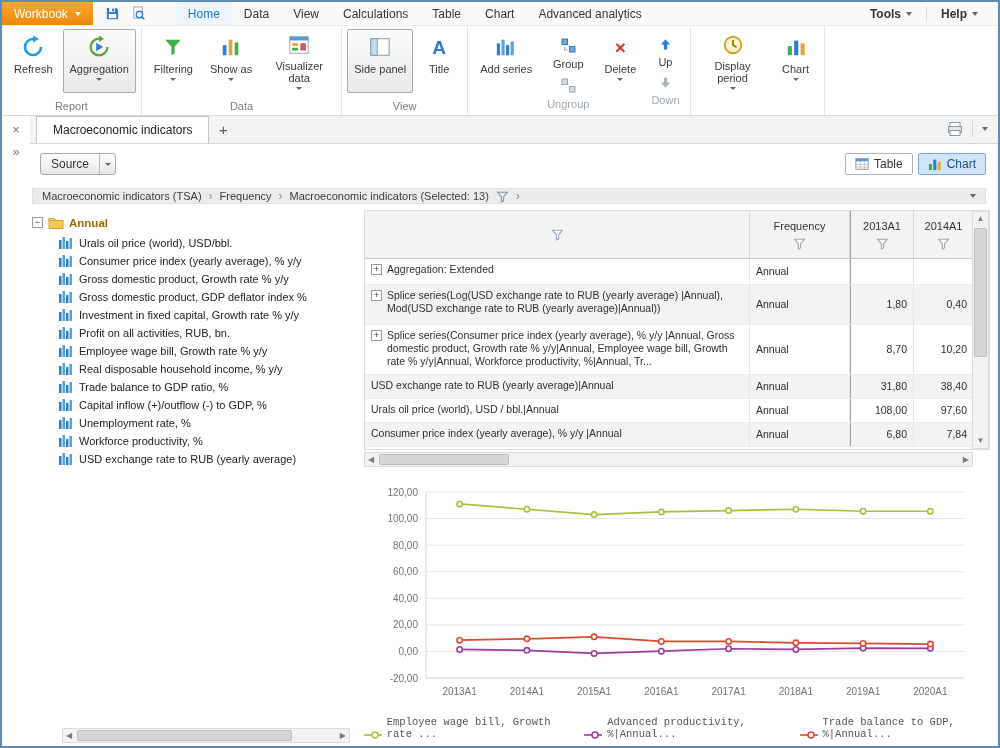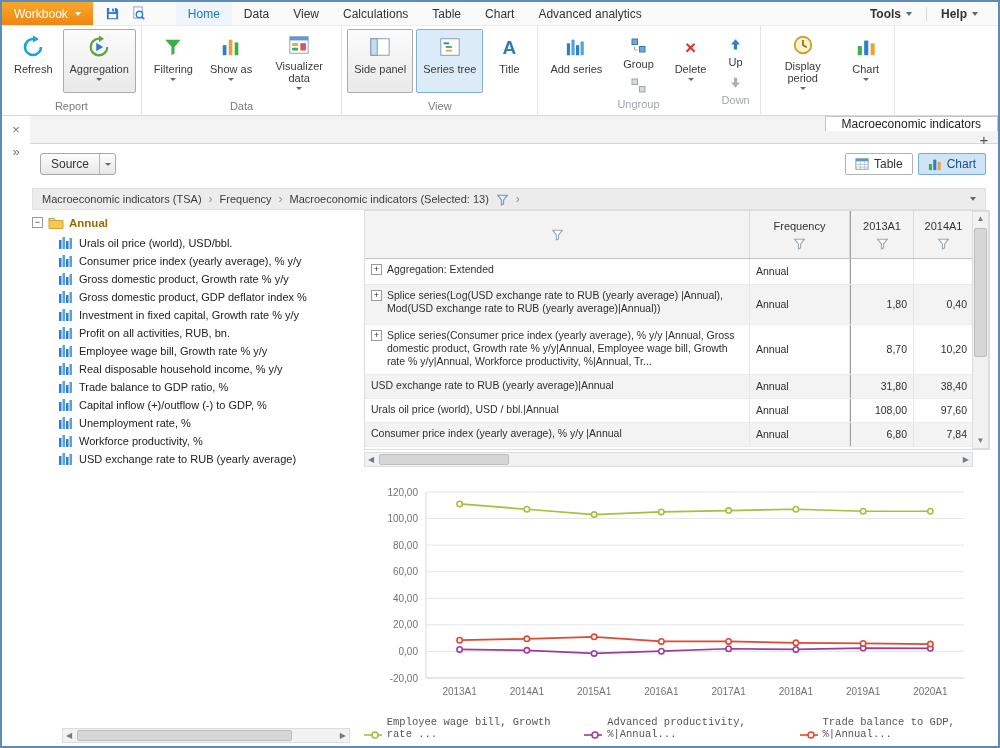--- a/index.html
+++ b/index.html
@@ -42,42 +42,42 @@
   .rbtn-sm { display:flex; align-items:center; gap:5px; font-size:11px; color:#3a3a3a; padding:2px 5px; cursor:default;flex-direction:column; }
   .rbtn-sm.disabled { color:#9fa7ad; }
   .big-glyph { font-size:19px; font-weight:bold; color:#2e7bc1; line-height:1; }
   .del-glyph { font-size:19px; font-weight:bold; color:#d9372a; line-height:1; }
 
   
   .left-strip { position:absolute; top:114px; left:0; width:28px; height:66px; background:#fff;
                 display:flex; flex-direction:column; align-items:center; gap:9px; padding-top:7px; }
   .strip-btn { color:#777; font-size:13px; line-height:1; cursor:default; }
   .tabbar { position:absolute; top:114px; left:28px; right:0; height:28px; background:#f3f3f3;
-            border-bottom:1px solid #d6d6d6; display:flex; align-items:flex-end;flex-direction:column; }
+            border-bottom:1px solid #d6d6d6; display:flex; align-items:flex-end; }
   .tab { height:27px; background:#fff; border:1px solid #c6c6c6; border-bottom:none; display:flex;
          align-items:center; padding:0 16px; font-size:12px; color:#222; margin-left:6px; cursor:default; }
   .tab-add { width:28px; height:27px; display:flex; align-items:center; justify-content:center;
              color:#555; font-size:15px; cursor:default; }
   .tabbar-right { margin-left:auto; display:flex; align-items:center; gap:9px; padding:0 10px 6px 0; }
   .vsep { width:1px; height:16px; background:#d2d2d2; }
 
   
   .srcrow { position:absolute; top:142px; left:28px; right:0; height:42px; background:#fff; }
   .split-btn { position:absolute; left:10px; top:9px; height:22px; display:flex; align-items:center;
                border:1px solid #a8a8a8; border-radius:3px; background:linear-gradient(#fdfdfd,#e7e7e7);
                font-size:12px; color:#333; cursor:default; }
   .split-main { padding:0 10px; }
   .split-caret { width:16px; height:100%; border-left:1px solid #b8b8b8; display:flex; align-items:center; justify-content:center; }
   .view-toggle { position:absolute; right:12px; top:9px; display:flex; gap:5px; }
   .vt-btn { height:22px; display:flex; align-items:center; gap:5px; padding:0 9px; border:1px solid #b3b3b3;
             border-radius:2px; background:#fff; font-size:12px; color:#333; cursor:default; }
   .vt-btn.active { background:#cfe5f7; border-color:#7aadd6; color:#1c4f79; }
 
   
-  .breadcrumb { position:absolute; top:186px; left:30px; right:12px; height:22px; background:#ececec;
+  .breadcrumb { position:absolute; top:186px; left:30px; right:12px; height:16px; background:#ececec;
                 border:1px solid #e0e0e0; display:flex; align-items:center; gap:7px; padding:0 9px;
                 font-size:11px; color:#3c3c3c; }
   .bc-sep { color:#8f8f8f; font-size:12px; }
   .bc-caret { margin-left:auto; }
 
   
   .tree { position:absolute; top:212px; left:30px; width:328px; height:508px; overflow:hidden; }
   .tree-root { display:flex; align-items:center; gap:5px; padding:2px 0 5px; }
   .treebox { width:11px; height:11px; border:1px solid #9a9a9a; background:#fff; font-size:9px;
              line-height:9px; text-align:center; color:#333; flex-shrink:0; cursor:default; }
@@ -242,31 +242,20 @@
     <div class="rgroup">
       <div class="rbuttons">
         <div class="rbtn sel-gray">
           <span class="ricon">
             <svg width="22" height="22" viewBox="0 0 24 24">
                 <rect x="2" y="3" width="20" height="18" fill="#fff" stroke="#7a94ac"></rect>
                 <rect x="2" y="3" width="7" height="18" fill="#c8dcf0" stroke="#7a94ac"></rect>
               </svg>
           </span>
           <span class="rlbl">Side panel</span>
-        </div>
-        <div class="rbtn sel-blue">
-          <span class="ricon">
-            <svg width="22" height="22" viewBox="0 0 24 24">
-                <rect x="2" y="3" width="20" height="18" fill="#fff" stroke="#7a94ac"></rect>
-                <line x1="5" y1="8" x2="11" y2="8" stroke="#2b7cd3" stroke-width="2"></line>
-                <line x1="7.5" y1="12" x2="14" y2="12" stroke="#3fae49" stroke-width="2"></line>
-                <line x1="7.5" y1="16" x2="14" y2="16" stroke="#e8a33d" stroke-width="2"></line>
-              </svg>
-          </span>
-          <span class="rlbl">Series tree</span>
         </div>
         <div class="rbtn">
           <span class="ricon">
               <span class="big-glyph">A</span>
             </span>
           <span class="rlbl">Title</span>
         </div>
       </div>
       <div class="rlabel">View</div>
     </div>

